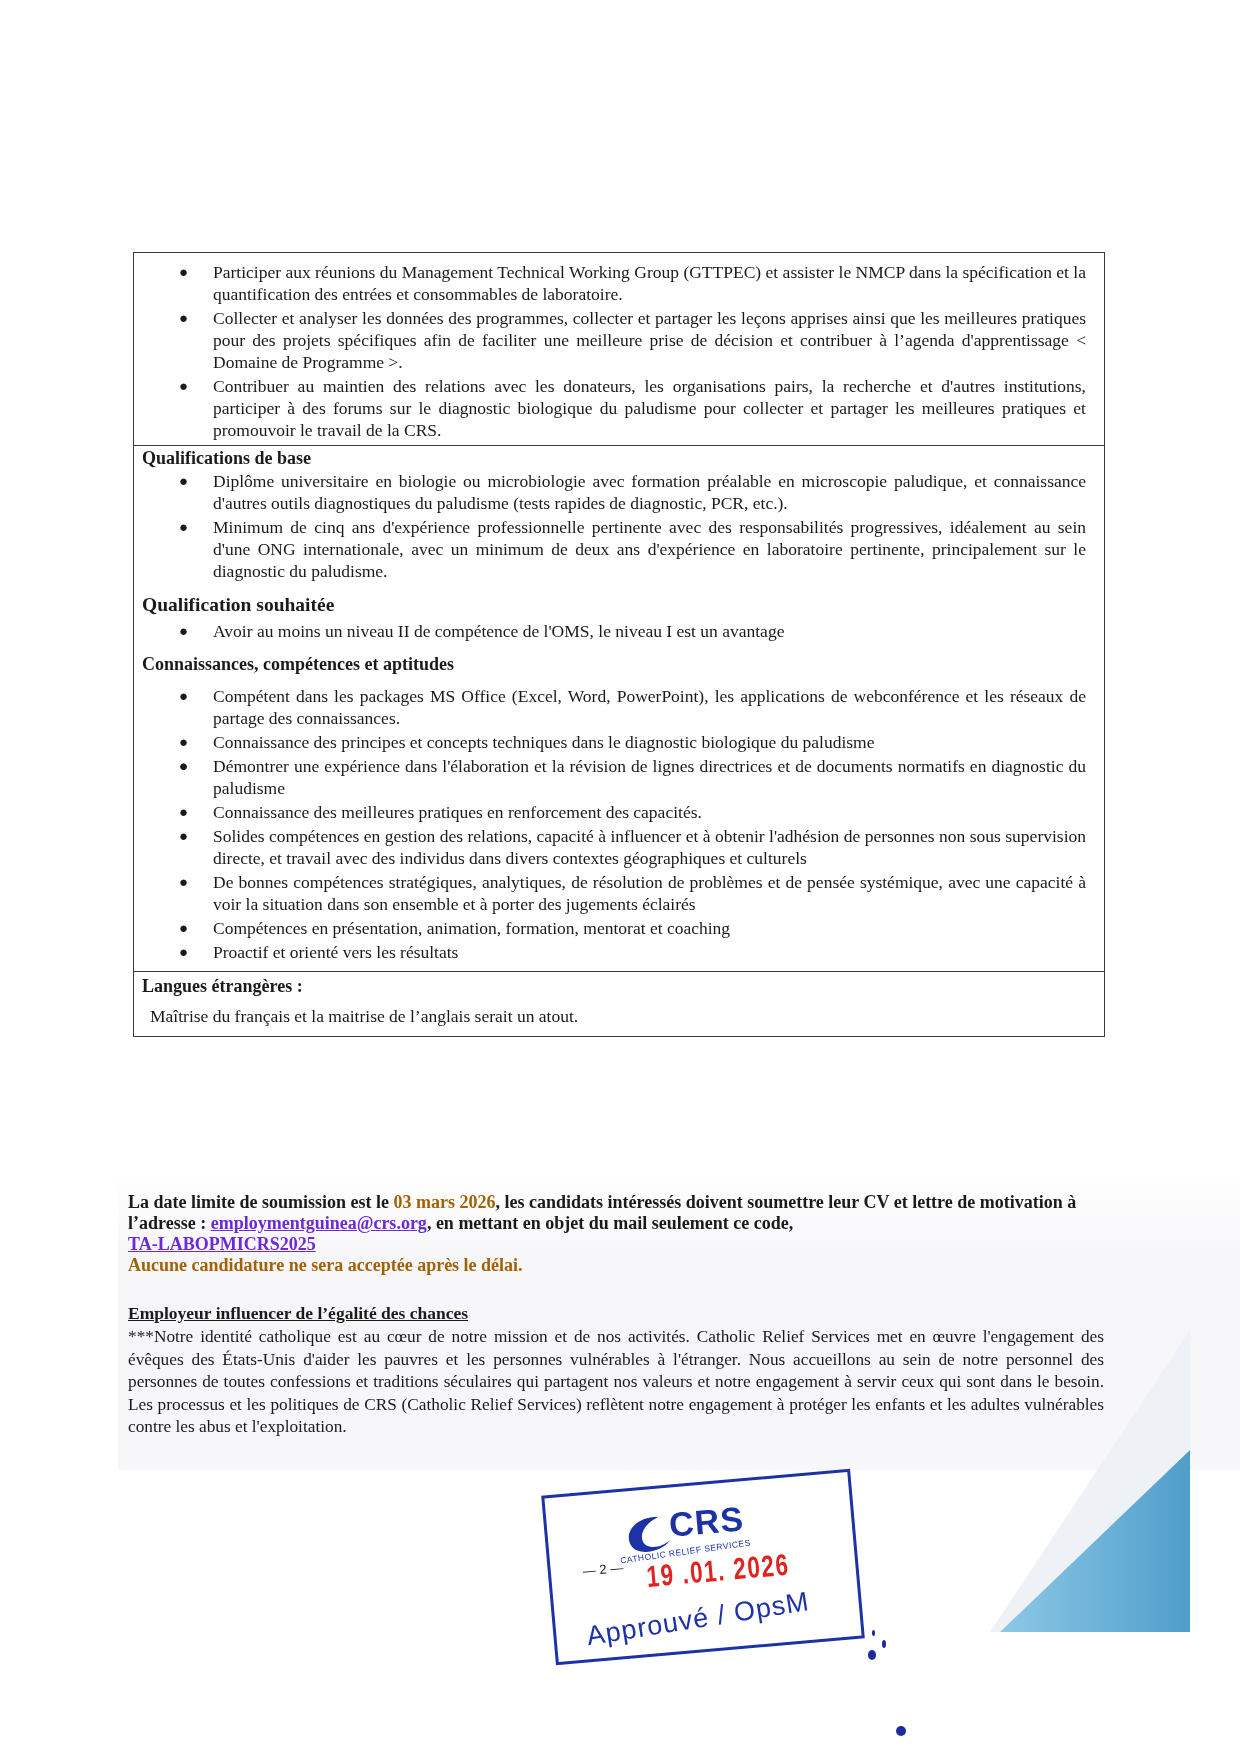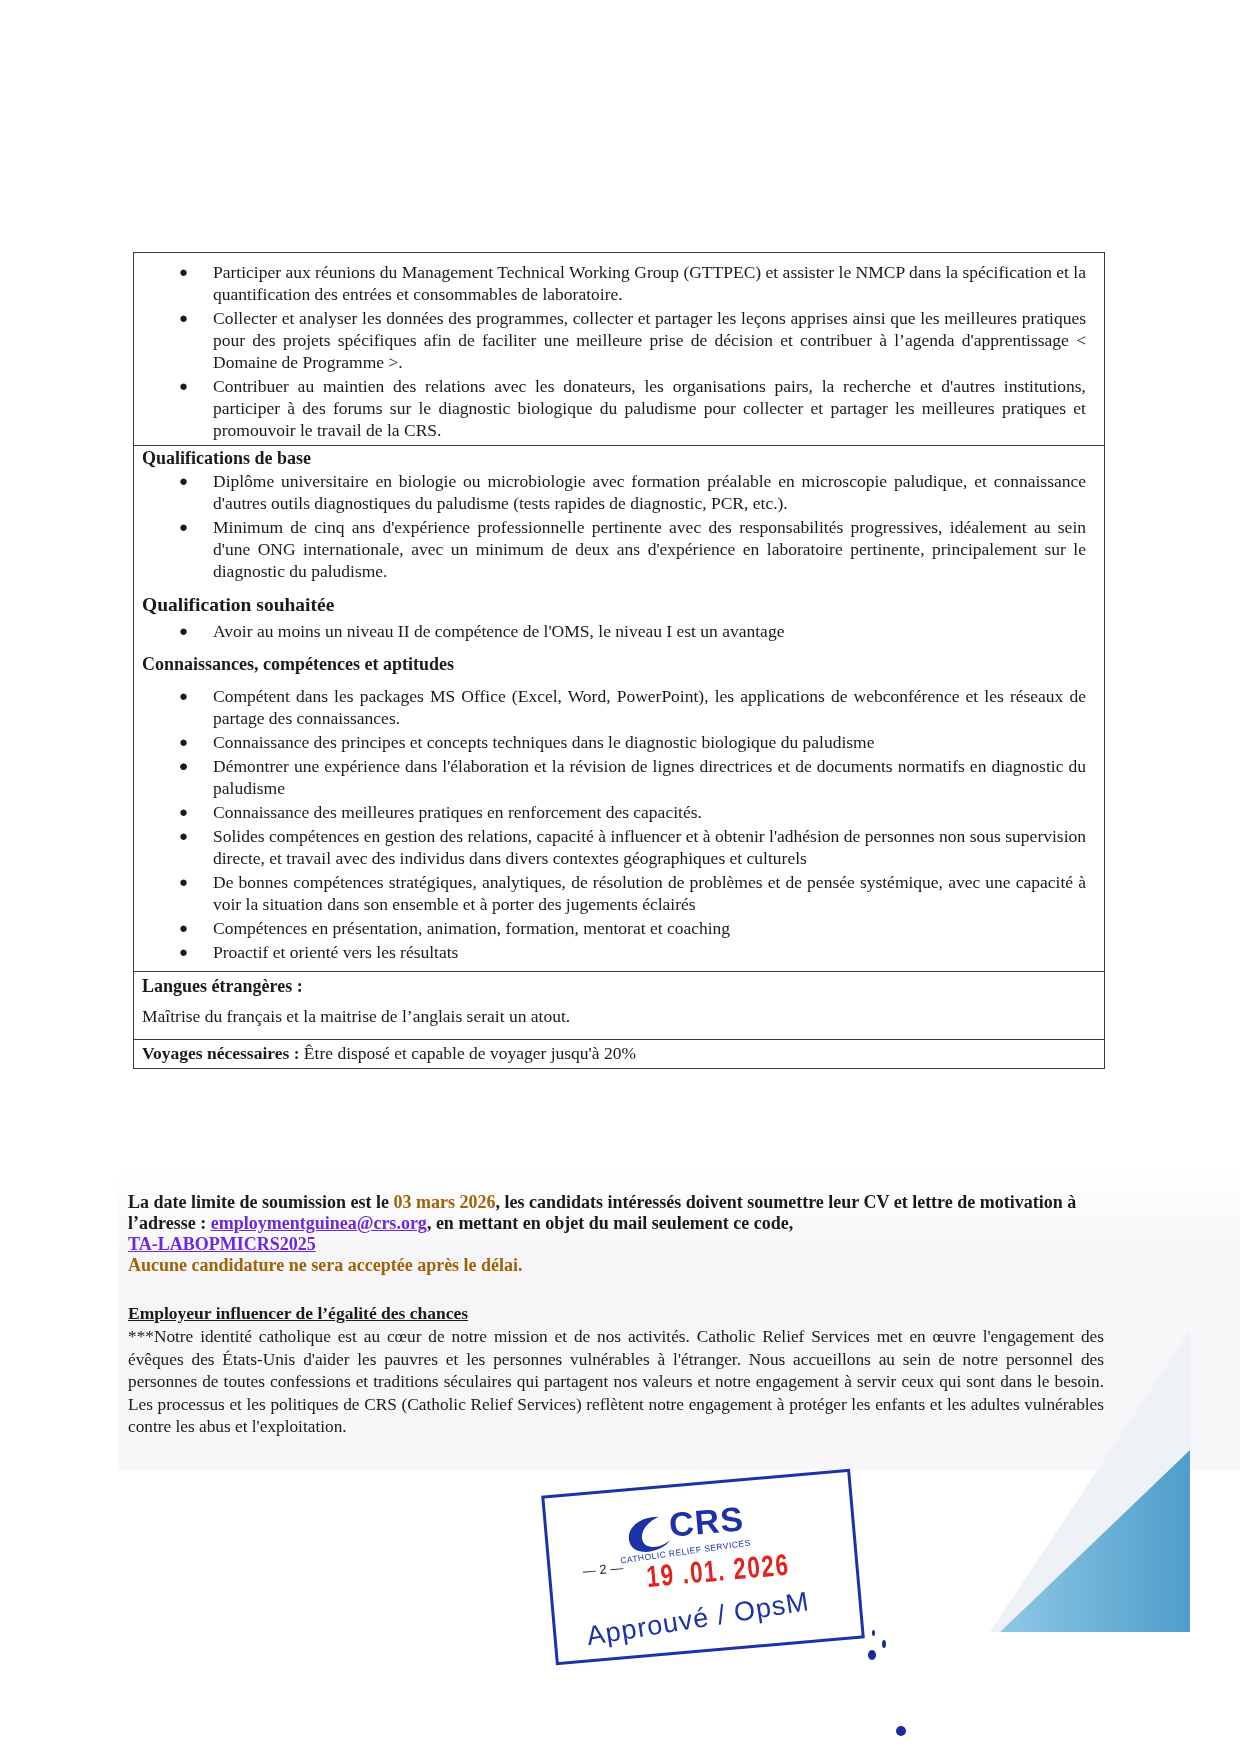--- a/index.html
+++ b/index.html
@@ -20,24 +20,24 @@
   .bullets { list-style: none; margin: 0; padding: 0; }
   .bullets li {
     position: relative; padding-left: 71px; font-size: 17.5px; line-height: 22px;
     text-align: justify; margin-bottom: 2px;
   }
   .bullets li .dot {
     position: absolute; left: 37px; top: 0; font-size: 15px;
   }
   .sec-title { font-weight: bold; font-size: 18px; line-height: 24px; margin: 0; }
   .sec-title.big { font-size: 19.5px; line-height: 26px; }
-  .plain { font-size: 17.5px; line-height: 24px; margin: 0; }
+  .plain { font-size: 17.5px; line-height: 24px; margin: 8px; }
   .cell1 { padding-top: 8px; padding-bottom: 2px; }
   .cell2 { padding-top: 0; padding-bottom: 6px; }
-  .cell3 { padding-top: 2px; padding-bottom: 11px; }
+  .cell3 { padding-top: 2px; padding-bottom: 0; }
   .cell4 { padding-top: 1px; padding-bottom: 3px; }
   .submission {
     position: absolute; left: 128px; top: 1192px; width: 980px;
     font-weight: bold; font-size: 18px; line-height: 21px; color: #1a1a1a;
   }
   .red { color: #a16207; }
   .link { color: #6d28d9; text-decoration: underline; }
   .eeo {
     position: absolute; left: 128px; top: 1302px; width: 976px;
   }
@@ -115,23 +115,20 @@
       <li><span class="dot">●</span><span>Compétences en présentation, animation, formation, mentorat et coaching</span></li>
       <li><span class="dot">●</span><span>Proactif et orienté vers les résultats</span></li>
     </ul>
   </div>
 
   <div class="cell cell3">
     <p class="sec-title">Langues étrangères :</p>
     <p class="plain" style="margin-top:6px">Maîtrise du français et la maitrise de l’anglais serait un atout.</p>
   </div>
 
-  <div class="cell cell4">
-    <p class="plain"><b>Voyages nécessaires :</b><span> Être disposé et capable de voyager jusqu'à 20%</span></p>
-  </div>
 </div>
 
 <div class="submission">
   <span>La date limite de soumission est le </span><span class="red">03 mars 2026</span><span>, les candidats intéressés doivent soumettre leur CV et lettre de motivation à l’adresse : </span><a class="link">employmentguinea@crs.org</a><span>, en mettant en objet du mail seulement ce code, </span><br><span class="link">TA-LABOPMICRS2025</span><br><span class="red">Aucune candidature ne sera acceptée après le délai.</span>
 </div>
 
 <div class="eeo">
   <p class="eeo-title">Employeur influencer de l’égalité des chances</p>
   <p class="eeo-body">***Notre identité catholique est au cœur de notre mission et de nos activités. Catholic Relief Services met en œuvre l'engagement des évêques des États-Unis d'aider les pauvres et les personnes vulnérables à l'étranger. Nous accueillons au sein de notre personnel des personnes de toutes confessions et traditions séculaires qui partagent nos valeurs et notre engagement à servir ceux qui sont dans le besoin. Les processus et les politiques de CRS (Catholic Relief Services) reflètent notre engagement à protéger les enfants et les adultes vulnérables contre les abus et l'exploitation.</p>
 </div>

